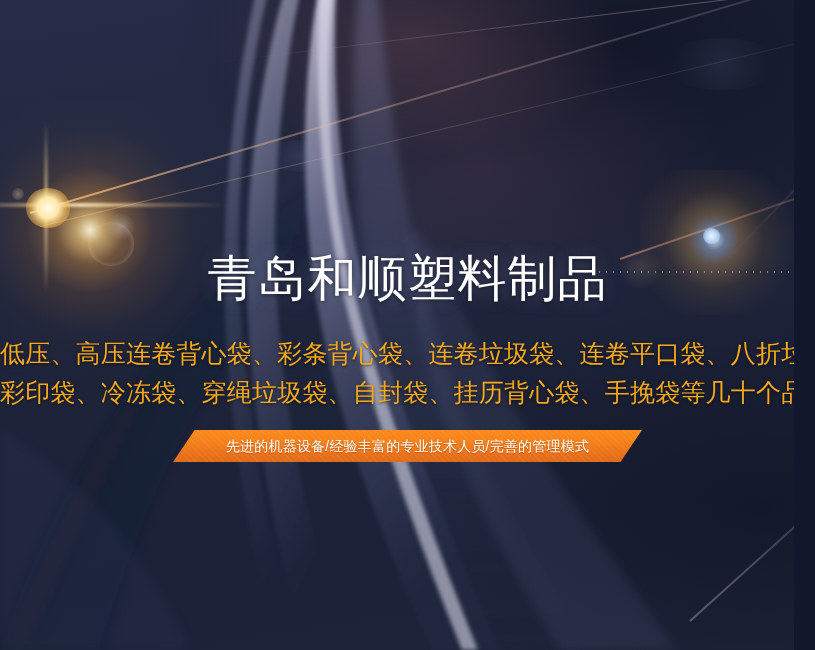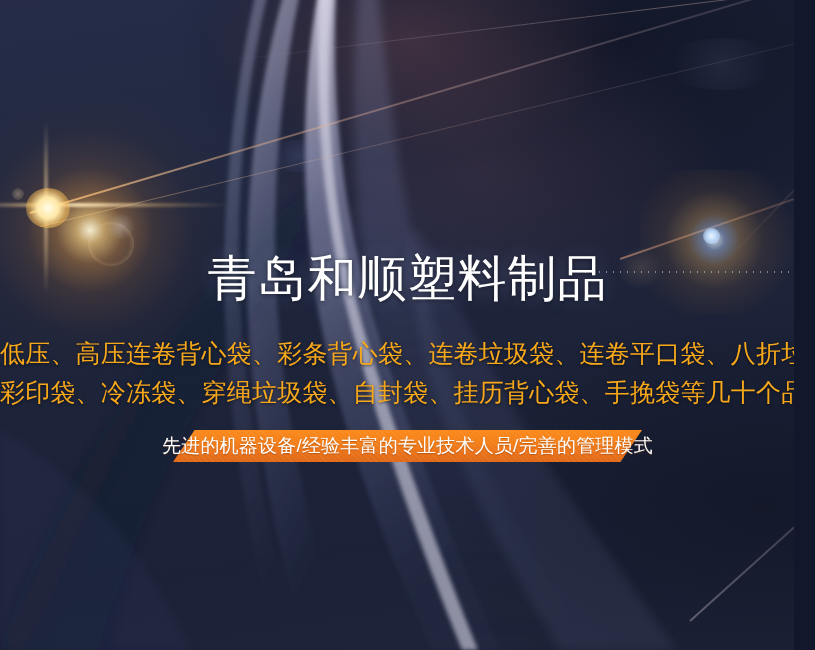--- a/index.html
+++ b/index.html
@@ -192,21 +192,21 @@
        rgba(255,255,255,0.055) 0px, rgba(255,255,255,0.055) 1px,
        rgba(0,0,0,0) 1px, rgba(0,0,0,0) 4px);
   }
   #ribbon-label {
     position: absolute;
     inset: 0;
     display: flex;
     align-items: center;
     justify-content: center;
     color: #ffffff;
-    font-size: 19px;
+    font-size: 14px;
     line-height: 32px;
     letter-spacing: 0.2px;
     white-space: nowrap;
     text-shadow: 0 1px 1px rgba(120,50,0,0.45);
   }
 </style>
 </head>
 <body>
 
 <div id="banner">

